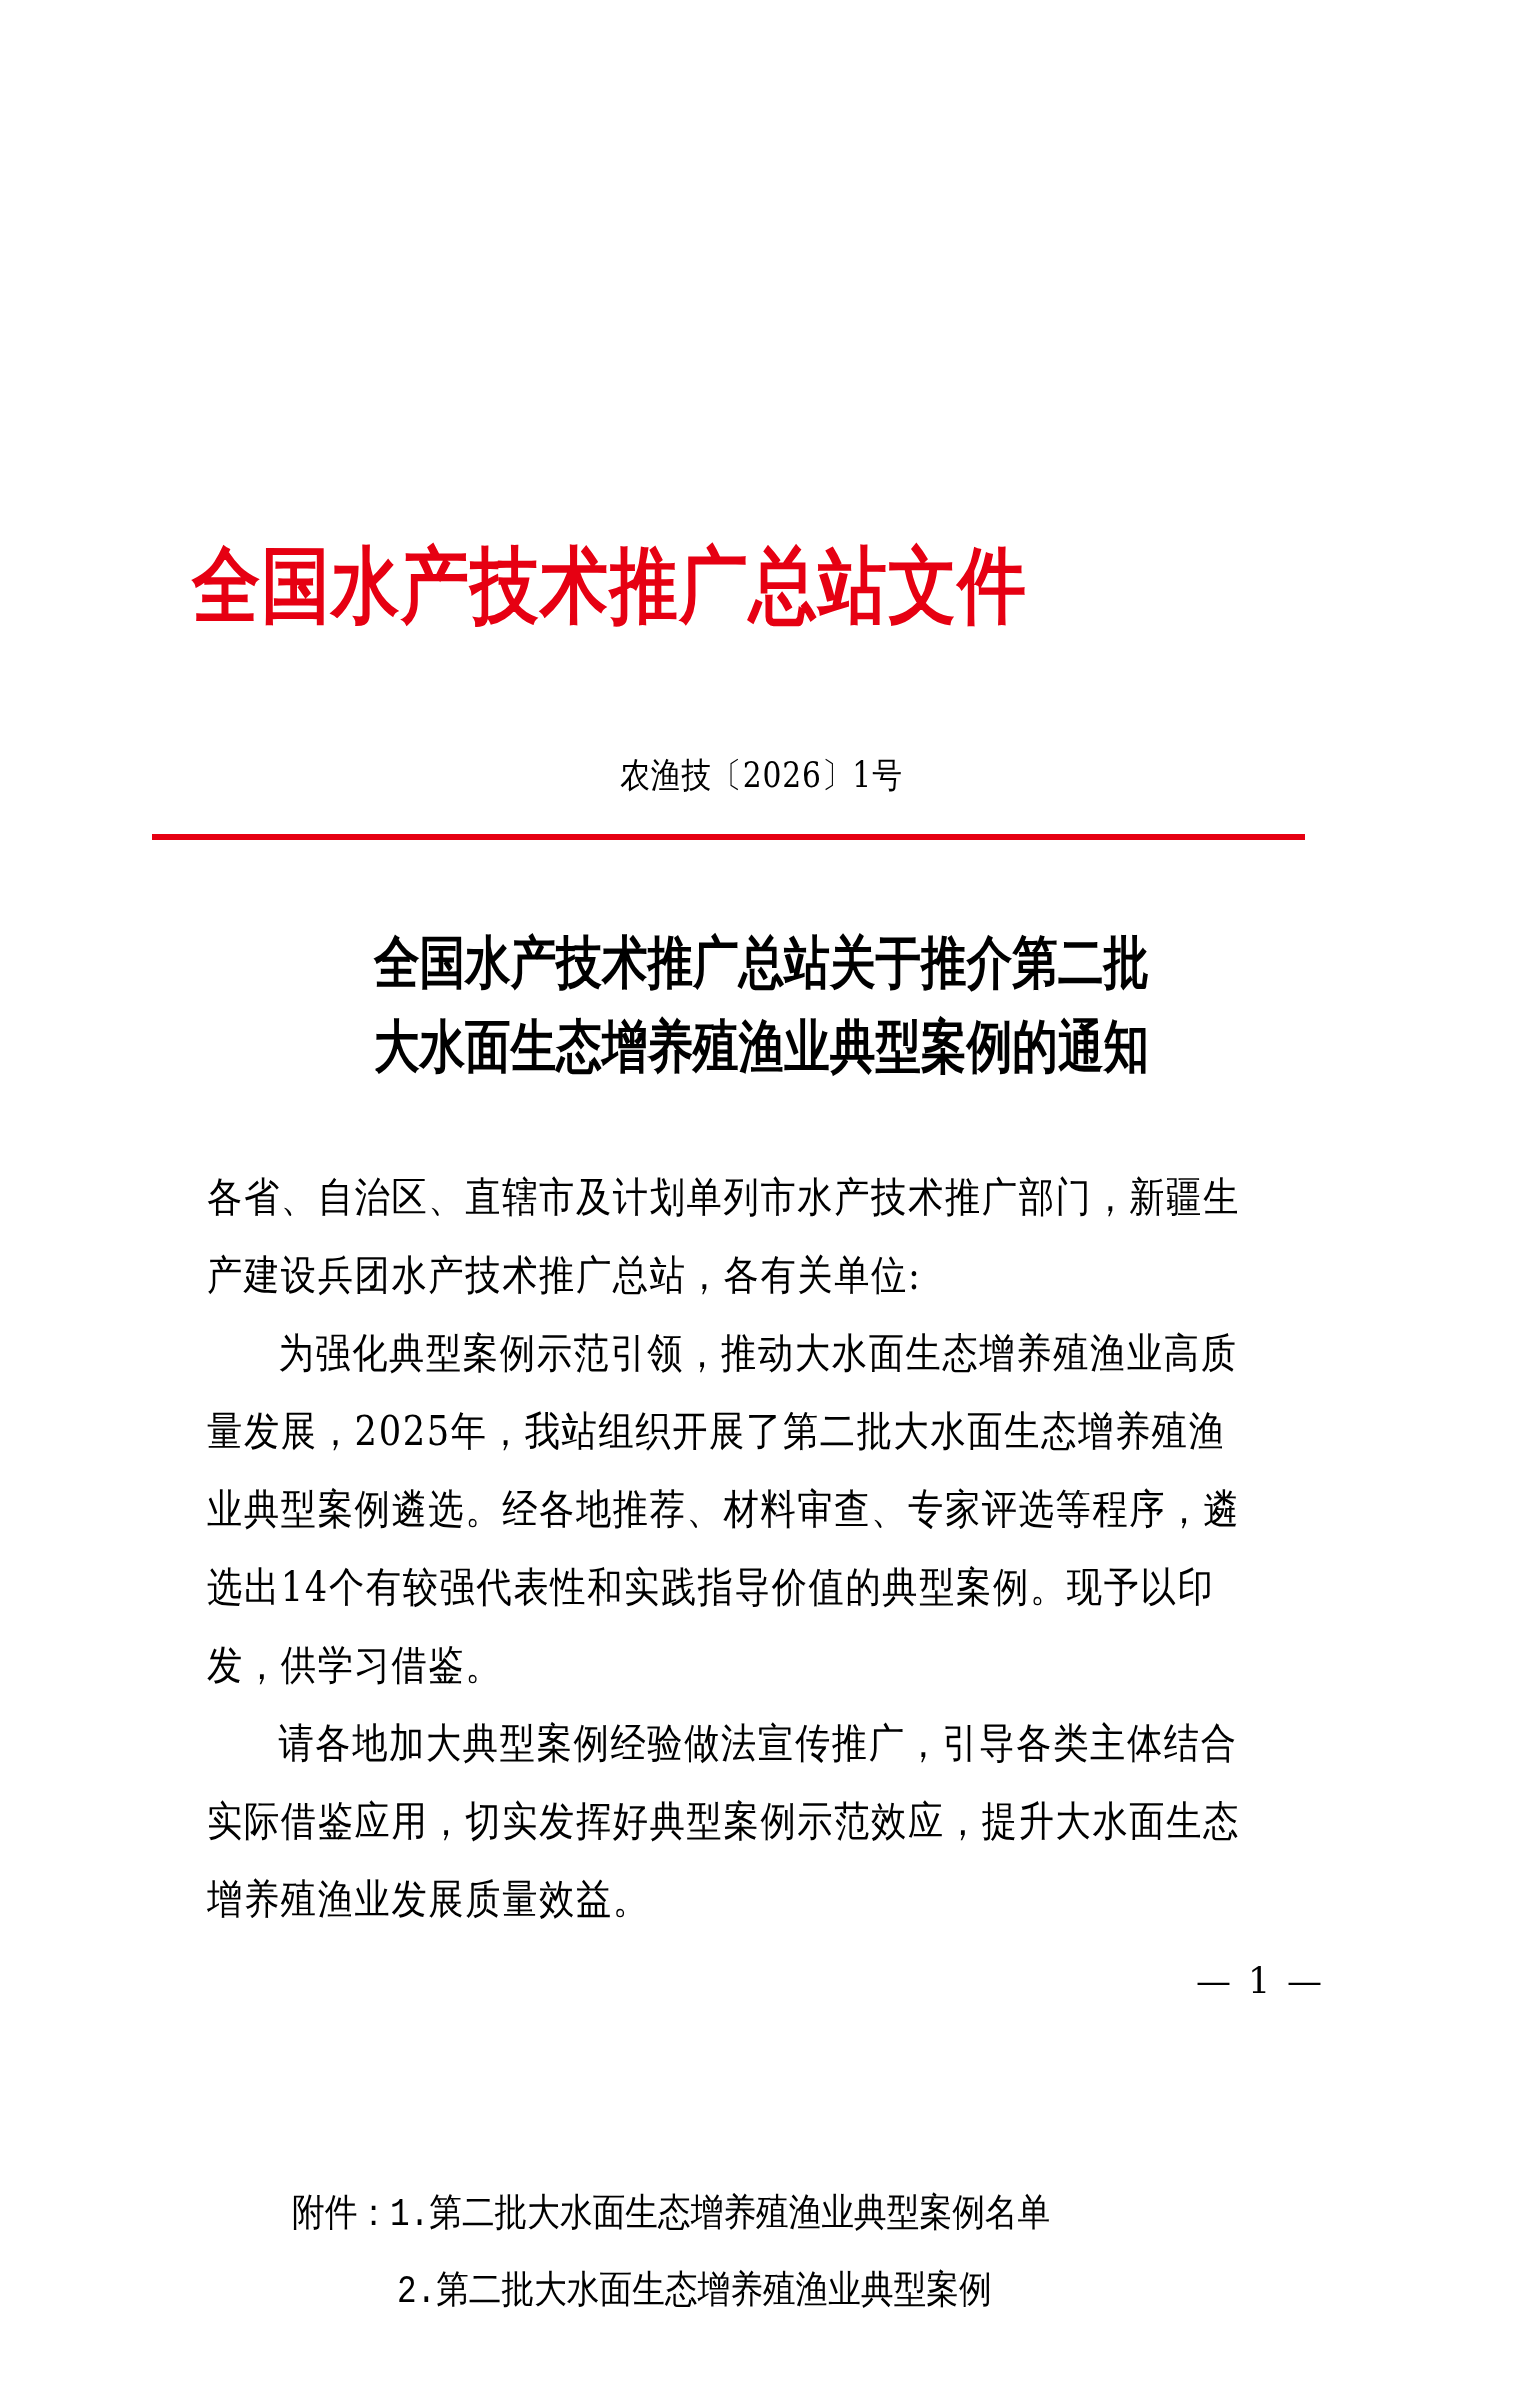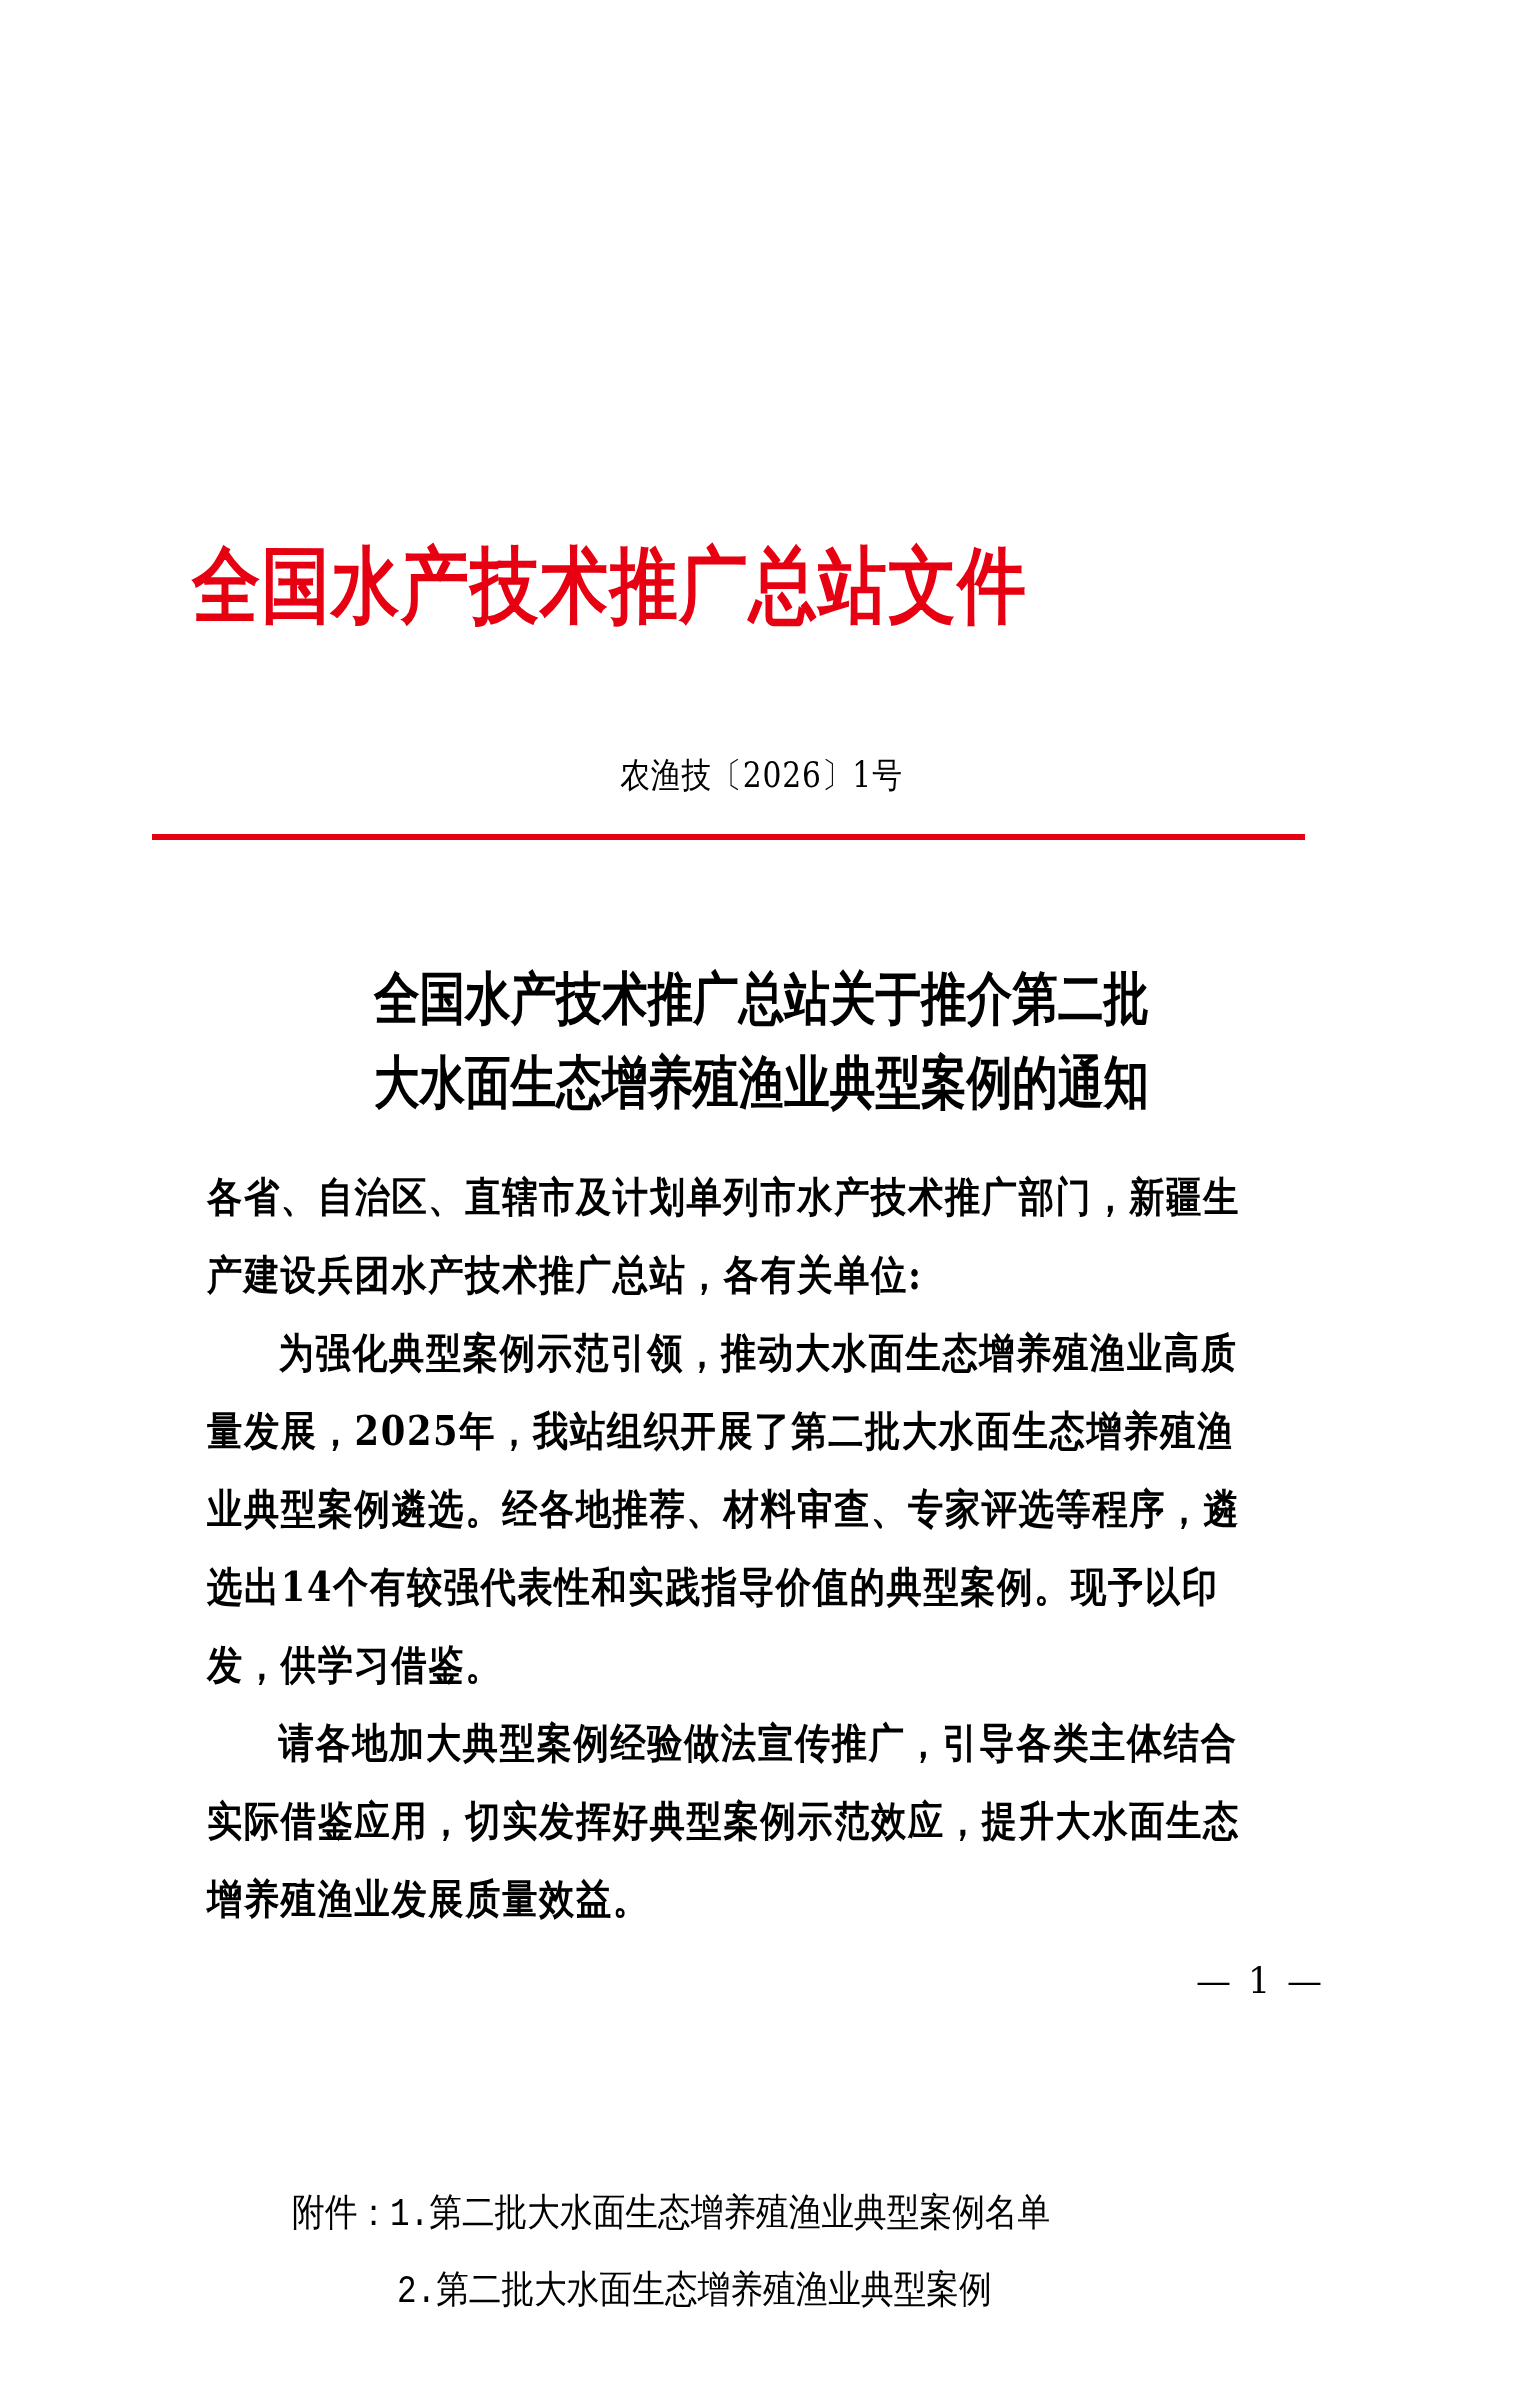--- a/index.html
+++ b/index.html
@@ -13,28 +13,28 @@
     color: #E60012; letter-spacing: 1.9px; white-space: nowrap;
     transform: scaleX(0.82); transform-origin: left center;
   }
   .doc-no {
     left: 0; width: 1523px; top: 754px; text-align: center;
     font-size: 35px; line-height: 43px; letter-spacing: 1px;
     transform: scaleX(0.85); transform-origin: center;
   }
   .red-rule { left: 152px; top: 834px; width: 1153px; height: 5.8px; background: #E60012; }
   .main-title {
-    left: 0; width: 1523px; text-align: center; top: 957px;
-    font-family: Liberation Serif, serif;
+    left: 0; width: 1523px; text-align: center; top: 925px;
+    font-family: Liberation Mono, monospace;
     font-weight: bold; font-size: 57px; line-height: 84px;
   }
   .main-title div { transform: scaleX(0.8); transform-origin: center; white-space: nowrap; }
   .body-text {
     left: 207px; top: 1158px; width: 1119px;
-    font-size: 41px; line-height: 78px; letter-spacing: 1.9px; font-weight: bold;
+    font-size: 41px; line-height: 78px; letter-spacing: 1.9px;
   }
   .body-text p { margin: 0; text-align: justify; text-align-last: left; }
   .indent { text-indent: 83px; }
   .body-inner { transform: scaleX(0.86); transform-origin: left top; width: 1302px; }
   .page-num { left: 1196px; top: 1960px; font-size: 35px; line-height: 43px; white-space: nowrap; letter-spacing: 2.9px; }
   .attachments { left: 292px; top: 2176px; font-size: 38px; line-height: 77px; white-space: nowrap; font-family: Liberation Mono, monospace; }
   .attachments .row { transform: scaleX(0.86); transform-origin: left top; }
   .attachments .row2 { padding-left: 122px; }
   .seal { left: 853px; top: 2394px; width: 298px; height: 269px; z-index: 1; opacity: 0.92; }
 </style>

